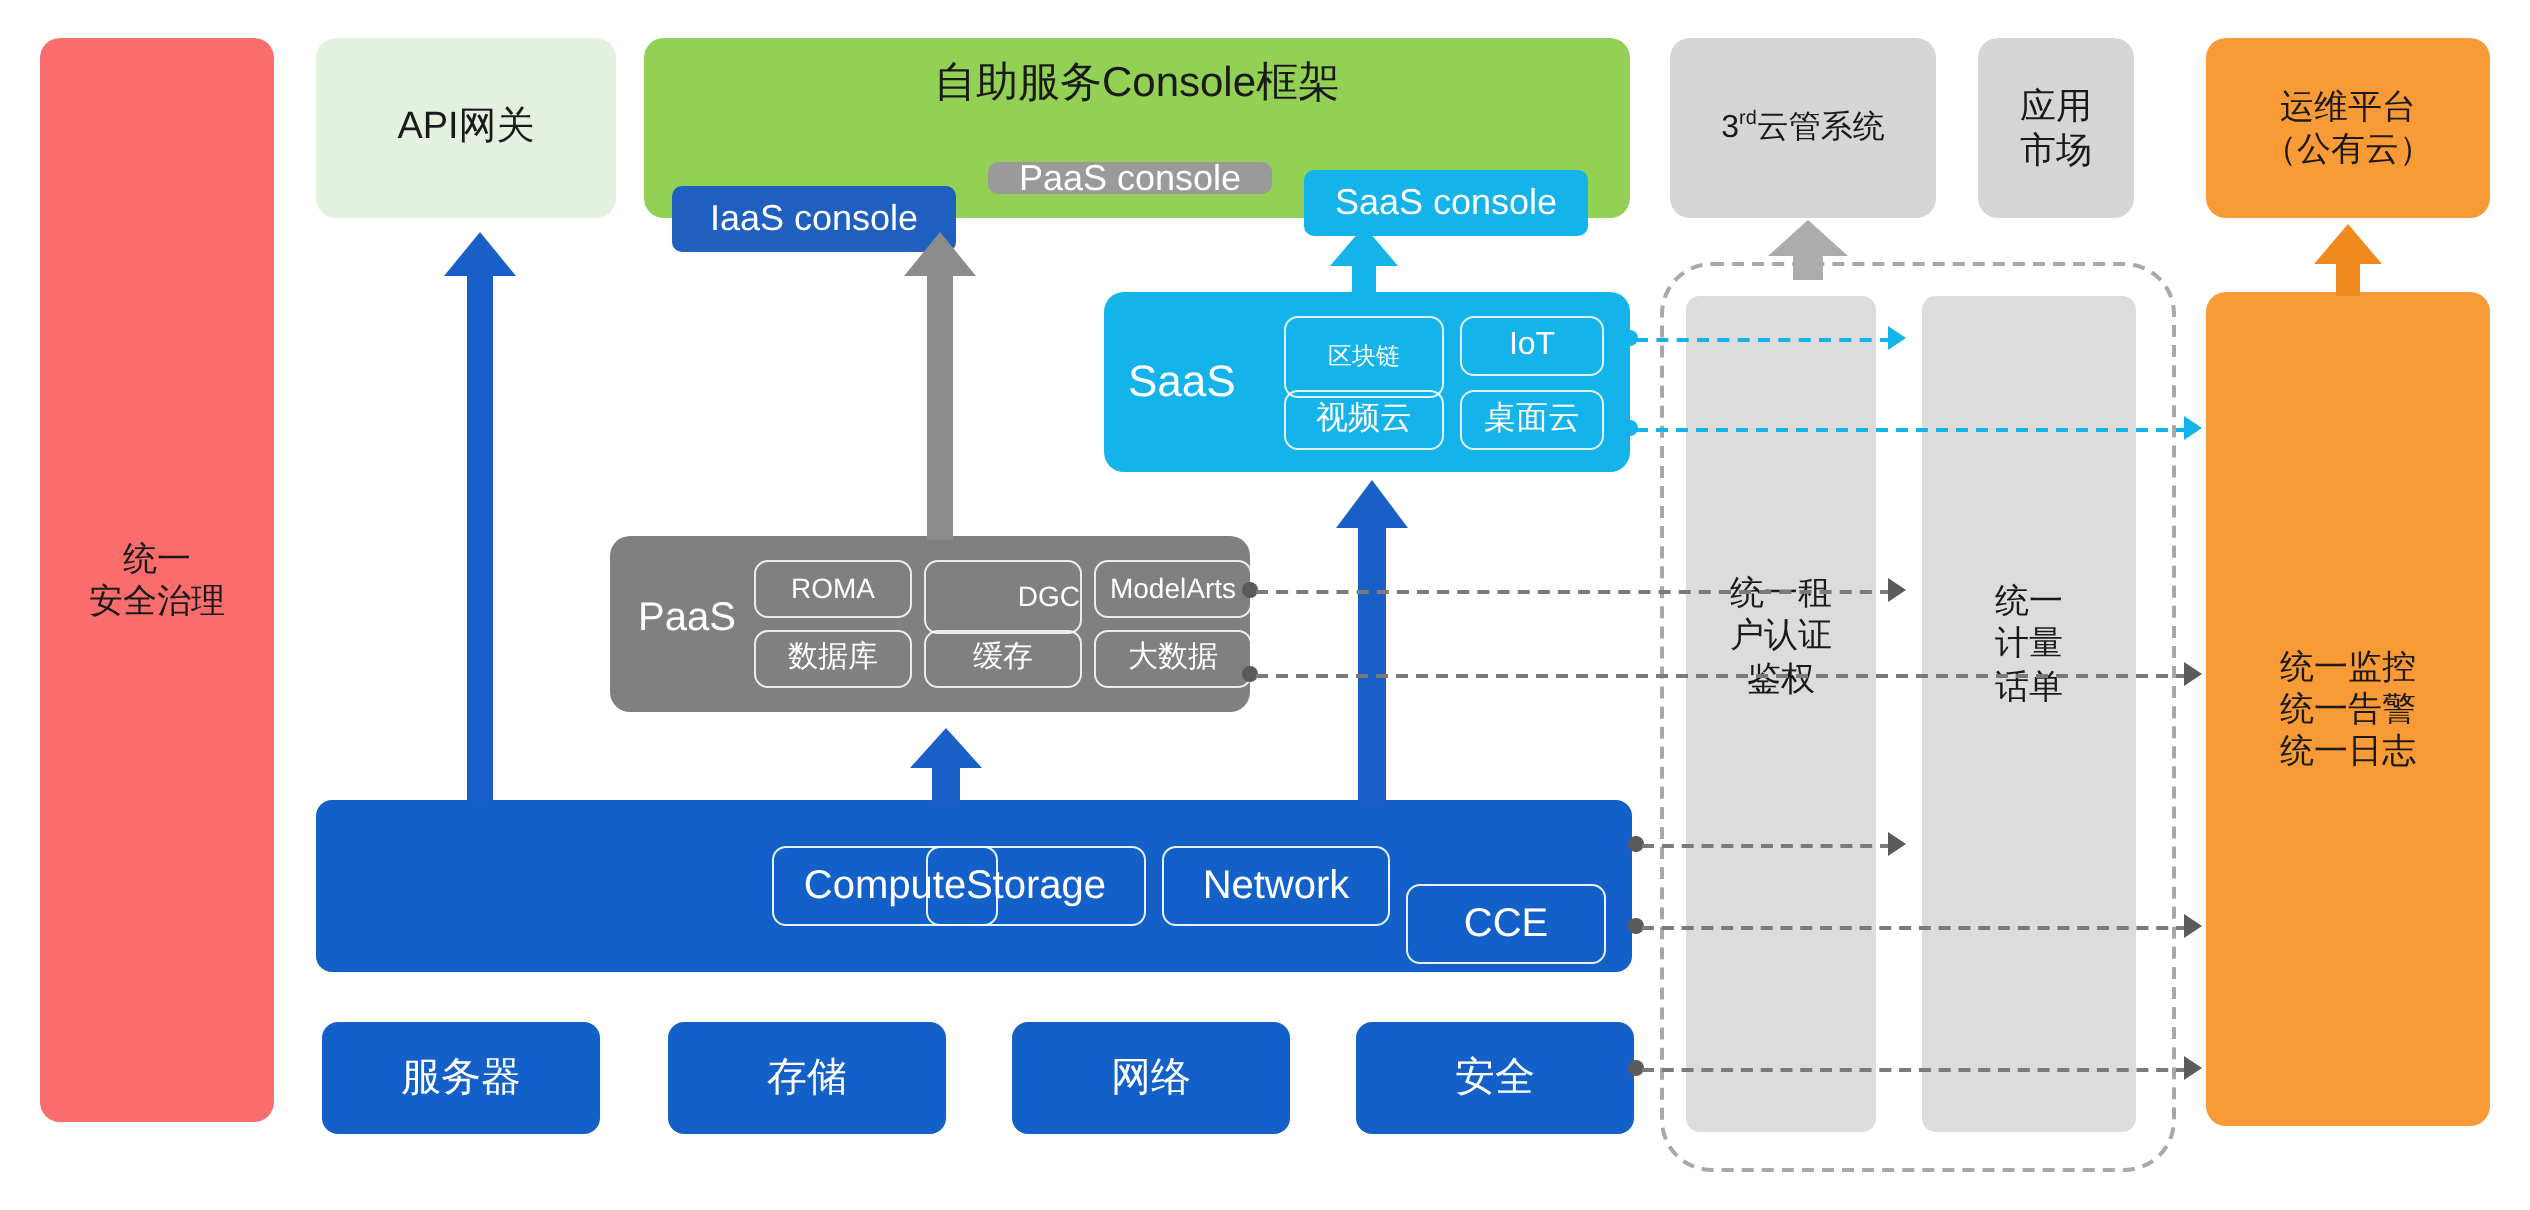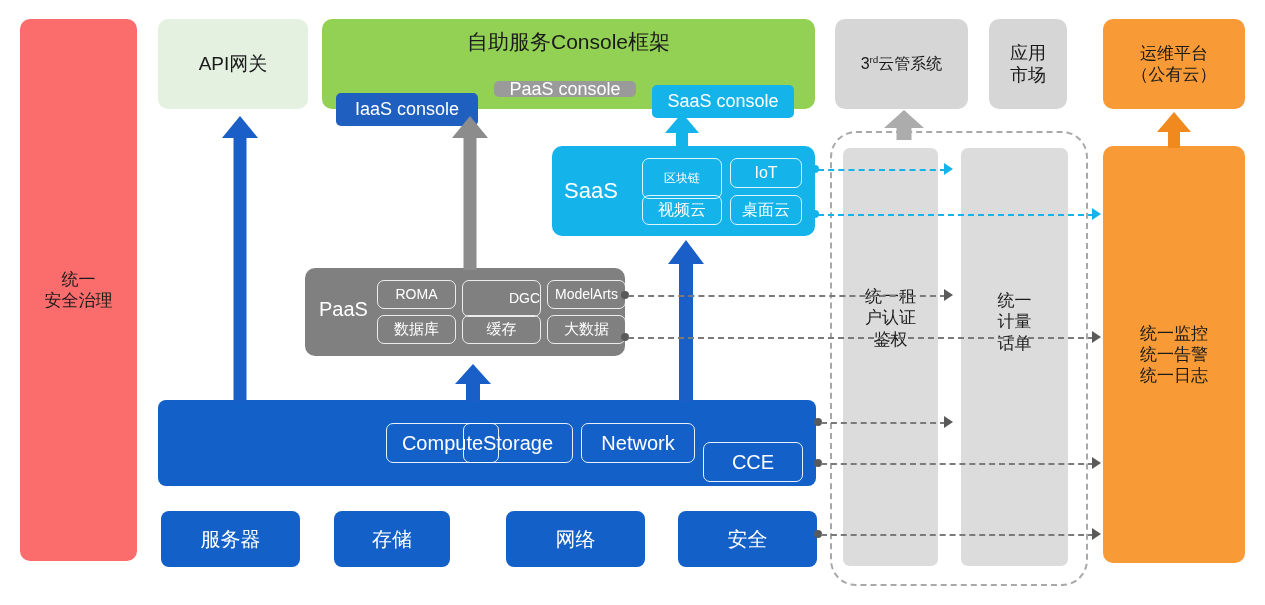--- a/index.html
+++ b/index.html
@@ -161,21 +161,21 @@
       <span>Network</span>
     </div>
     <div class="chip chip-outline-blue" style="left:545px;top:23px;width:100px;height:40px;font-size:20px;margin-top:19px;">
       <span>CCE</span>
     </div>
   </div>
 
   <div class="box r8 panel-blue" style="left:161px;top:511px;width:139px;height:56px;font-size:20px;">
     <span>服务器</span>
   </div>
-  <div class="box r8 panel-blue" style="left:334px;top:511px;width:116px;height:56px;font-size:20px;">
+  <div class="box r8 panel-blue" style="left:334px;top:511px;width:139px;height:56px;font-size:20px;">
     <span>存储</span>
   </div>
   <div class="box r8 panel-blue" style="left:506px;top:511px;width:139px;height:56px;font-size:20px;">
     <span>网络</span>
   </div>
   <div class="box r8 panel-blue" style="left:678px;top:511px;width:139px;height:56px;font-size:20px;">
     <span>安全</span>
   </div>
 
   <div class="arrow" style="left:222px;top:116px;width:36px;height:285px;">

